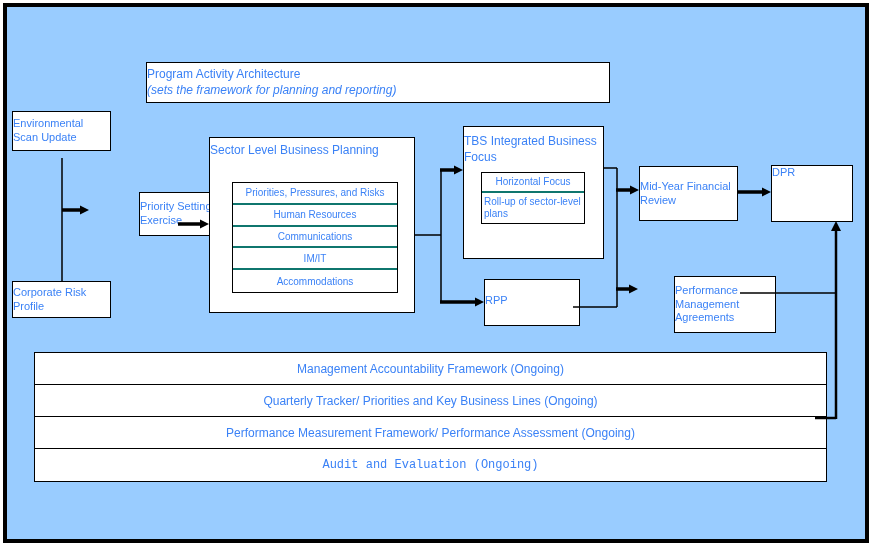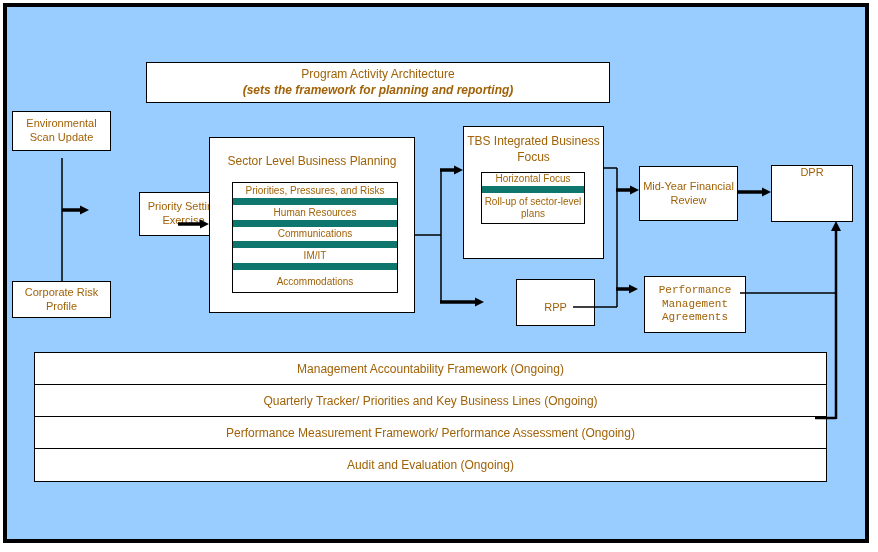--- a/index.html
+++ b/index.html
@@ -12,62 +12,62 @@
     position:relative;width:878px;height:552px;background:#ffffff;overflow:hidden;
   }
   .frame{
     position:absolute;left:3px;top:3px;width:866px;height:540px;
     background:var(--bg,#99CCFF);
     border:4px solid #000;
     box-sizing:border-box;
   }
   .node{
     position:absolute;background:#fff;border:1px solid #000;box-sizing:border-box;
-    color:#a16207;text-align:center;
+    color:#3b82f6;
   }
   .flex-center{display:flex;align-items:center;justify-content:center;}
   .lbl{font-size:11px;line-height:1.25;}
   .title12{font-size:12px;line-height:1.3;}
   
   #paa{left:146px;top:62px;width:464px;height:41px;display:flex;flex-direction:column;justify-content:center;}
-  #paa .sub{font-style:italic;font-weight:bold;}
+  #paa .sub{font-style:italic;}
   
   #esu{left:12px;top:111px;width:99px;height:40px;}
   #pse{left:99px;top:192px;width:89px;height:44px;margin-left:40px;}
   #crp{left:12px;top:281px;width:99px;height:37px;}
   
   #sector{left:209px;top:137px;width:206px;height:176px;}
-  #sector .sector-title{margin-top:16px;font-size:12px;}
+  #sector .sector-title{margin-top:5px;font-size:12px;}
   .inner-table{
     position:absolute;border:1px solid #000;box-sizing:border-box;background:#fff;
     display:grid;
   }
   #sector-table{left:22px;top:44px;width:166px;height:111px;grid-template-rows:repeat(5,1fr);}
   .inner-row{
-    border-bottom:7px solid #0f766e;display:flex;align-items:center;justify-content:center;
+    border-bottom:2px solid #0f766e;display:flex;align-items:center;justify-content:center;
     font-size:10px;box-sizing:border-box;
   }
   .inner-row:last-child{border-bottom:none;}
   
   #tbs{left:463px;top:126px;width:141px;height:133px;}
   #tbs .tbs-title{margin-top:7px;font-size:12px;line-height:1.3;}
   #tbs-table{left:17px;top:45px;width:104px;height:52px;grid-template-rows:20px 1fr;}
   #tbs-table .inner-row{line-height:1.25;padding:0 2px;}
   
   #midyear{left:639px;top:166px;width:99px;height:55px;}
   #dpr{left:771px;top:165px;width:82px;height:57px;}
-  #rpp{left:484px;top:279px;width:79px;height:47px;padding-top:21px;margin-left:32px;}
-  #pma{left:644px;top:276px;width:102px;height:57px;font-family:Liberation Mono, monospace;}
+  #rpp{left:484px;top:279px;width:96px;height:47px;padding-top:14px;}
+  #pma{left:674px;top:276px;width:102px;height:57px;}
   
   #band{left:22px;top:352px;width:793px;height:130px;display:grid;grid-template-rows:repeat(4,1fr);margin-left:12px;}
   .band-row{
     border-bottom:1px solid #000;display:flex;align-items:center;justify-content:center;
     font-size:12px;box-sizing:border-box;
   }
-  .band-row:last-child{border-bottom:none;}
+  .band-row:last-child{border-bottom:none;font-family:Liberation Mono, monospace;}
   
   #connectors{position:absolute;left:0;top:0;width:878px;height:552px;pointer-events:none;}
 </style>
 </head>
 <body>
 
 <div class="canvas">
   <div class="frame"></div>
 
   <div class="node title12" id="paa">

